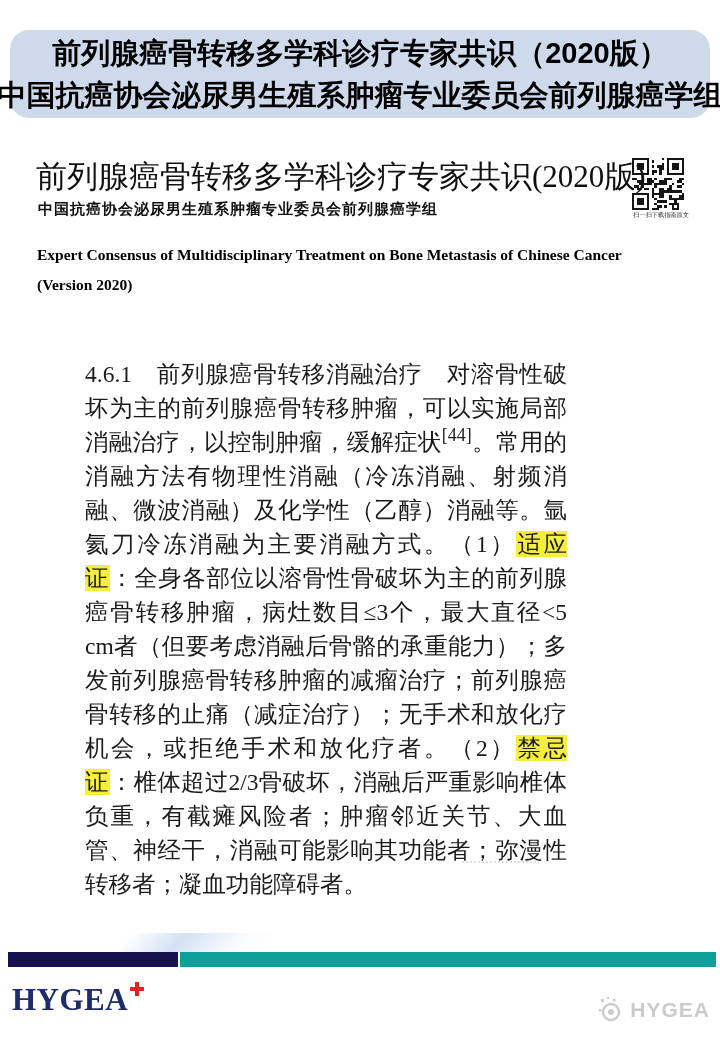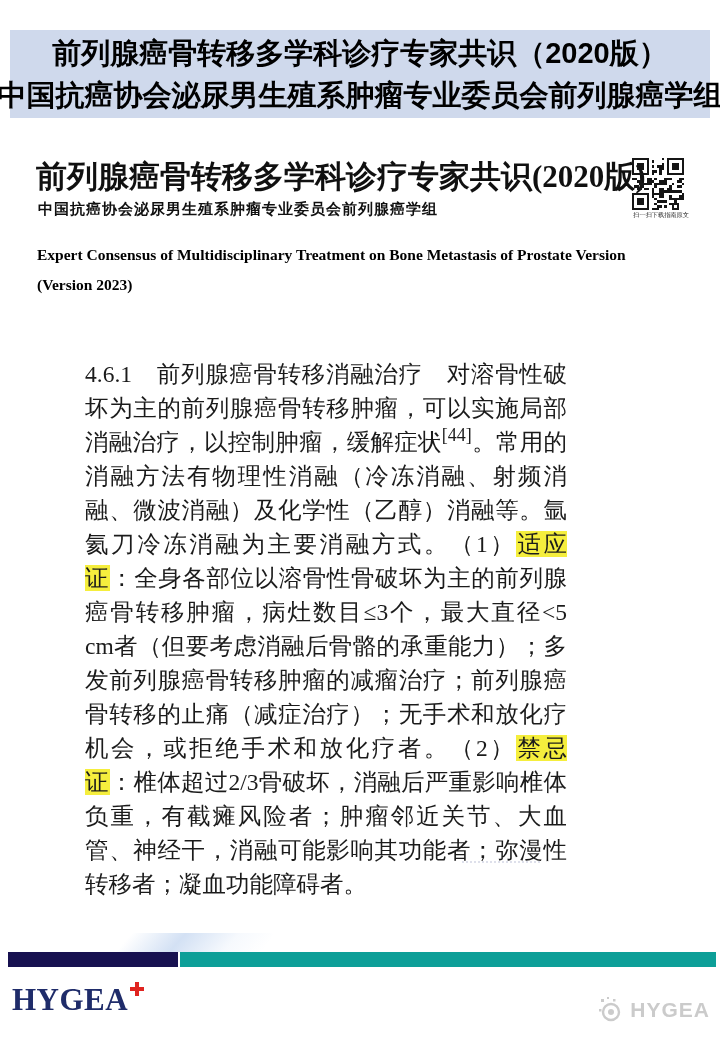--- a/index.html
+++ b/index.html
@@ -6,26 +6,26 @@
     --banner-bg:#cfd9ec; --hl:#f5ee3d; --navy:#171150; --teal:#0d9f98;
     --logo-navy:#1f2c6a; --cross-red:#e02420; --wm-gray:#c6c6c6; --ink:#1b1b1b;
   }
   *{margin:0;padding:0;box-sizing:border-box;}
   html,body{background:#ffffff;}
   .canvas{position:relative;width:720px;height:1040px;background:#ffffff;overflow:hidden;
           font-family:"Liberation Serif","DejaVu Serif",serif;color:var(--ink);}
 
   
   .banner{position:absolute;left:10px;top:30px;width:700px;height:88px;background:var(--banner-bg);
-          display:flex;flex-direction:column;justify-content:center;align-items:center;gap:2px;}
+          display:flex;flex-direction:column;justify-content:center;align-items:center;gap:2px;border-radius:19px;}
   .banner div{font-family:"Liberation Sans","DejaVu Sans",sans-serif;font-weight:bold;
               font-size:29px;line-height:40px;color:#000;white-space:nowrap;}
 
   
-  .doc-title{position:absolute;left:36px;top:156px;font-size:31px;font-weight:700;color:#101010;white-space:nowrap;}
+  .doc-title{position:absolute;left:36px;top:156px;font-size:31px;font-weight:400;color:#101010;white-space:nowrap;}
   .doc-subtitle{position:absolute;left:38px;top:200px;font-size:15px;font-weight:600;color:#101010;
                 letter-spacing:1px;white-space:nowrap;}
   .en{position:absolute;left:37px;font-size:15.5px;color:#000;white-space:nowrap;}
   .en.b{font-weight:bold;}
 
   
   .qr{position:absolute;left:632px;top:158px;width:52px;text-align:center;}
   .qr svg{width:52px;height:52px;display:block;fill:#151515;shape-rendering:crispEdges;}
   .qr-caption{font-family:"Liberation Sans","DejaVu Sans",sans-serif;font-size:6.5px;line-height:8px;
               color:#222;margin-top:1px;white-space:nowrap;transform:scale(.95);transform-origin:center top;}
@@ -198,22 +198,22 @@
         <rect x="8" y="20" width="1" height="1"></rect>
         <rect x="9" y="20" width="1" height="1"></rect>
         <rect x="10" y="20" width="1" height="1"></rect>
         <rect x="16" y="20" width="1" height="1"></rect>
         <rect x="17" y="20" width="1" height="1"></rect>
         <rect x="18" y="20" width="1" height="1"></rect>
       </svg>
     <div class="qr-caption">扫一扫下载指南原文</div>
   </div>
 
-  <p class="en b" style="top:246px">Expert Consensus of Multidisciplinary Treatment on Bone Metastasis of Prostate Version</p>
-  <p class="en b" style="top:276px">(Version 2023)</p>
+  <p class="en b" style="top:246px">Expert Consensus of Multidisciplinary Treatment on Bone Metastasis of Chinese Cancer</p>
+  <p class="en b" style="top:276px">(Version 2020)</p>
 
   <div class="bodytext"><span>4.6.1　前列腺癌骨转移消融治疗　</span><span>对溶骨性破坏为主的前列腺癌骨转移肿瘤，可以实施局部消融治疗，以控制肿瘤，缓解症状</span><sup>[44]</sup><span>。常用的消融方法有物理性消融（冷冻消融、射频消融、微波消融）及化学性（乙醇）消融等。氩氦刀冷冻消融为主要消融方式。（1）</span><span class="hl">适应证</span><span>：全身各部位以溶骨性骨破坏为主的前列腺癌骨转移肿瘤，病灶数目≤3个，最大直径&lt;5 cm者（但要考虑消融后骨骼的承重能力）；多发前列腺癌骨转移肿瘤的减瘤治疗；前列腺癌骨转移的止痛（减症治疗）；无手术和放化疗机会，或拒绝手术和放化疗者。（2）</span><span class="hl">禁忌证</span><span>：椎体超过2/3骨破坏，消融后严重影响椎体负重，有截瘫风险者；肿瘤邻近关节、大血管、神经干，消融可能影响其功能者；弥漫性转移者；凝血功能障碍者。</span></div>
   <div class="dotted-artifact"></div>
 
   <div class="wisp"></div>
   <div class="bar">
     <div class="navy"></div>
     <div class="gap"></div>
     <div class="teal"></div>
   </div>

